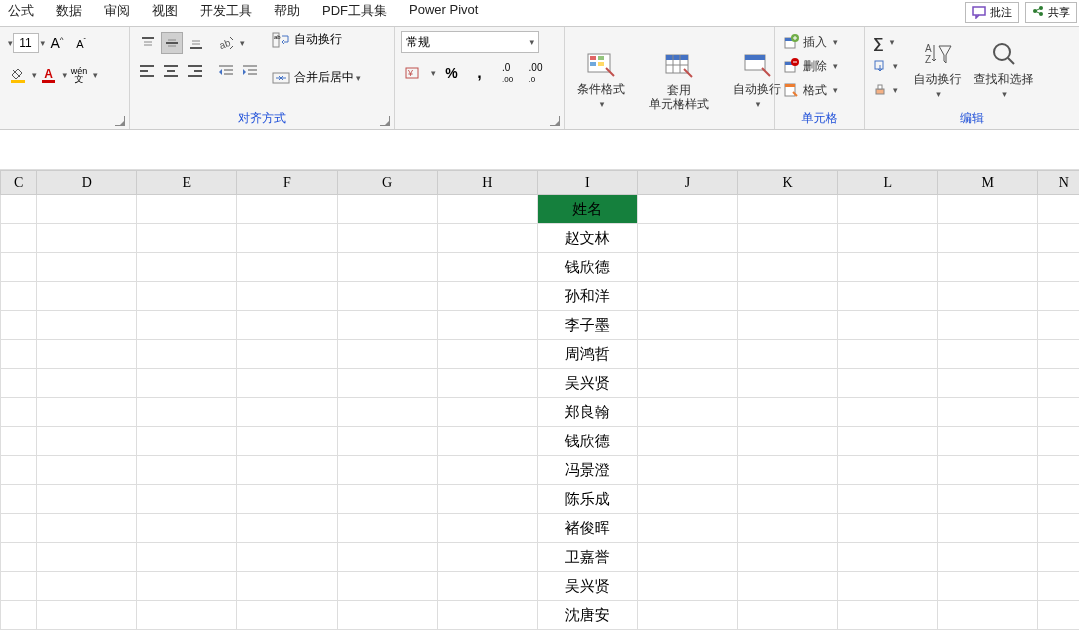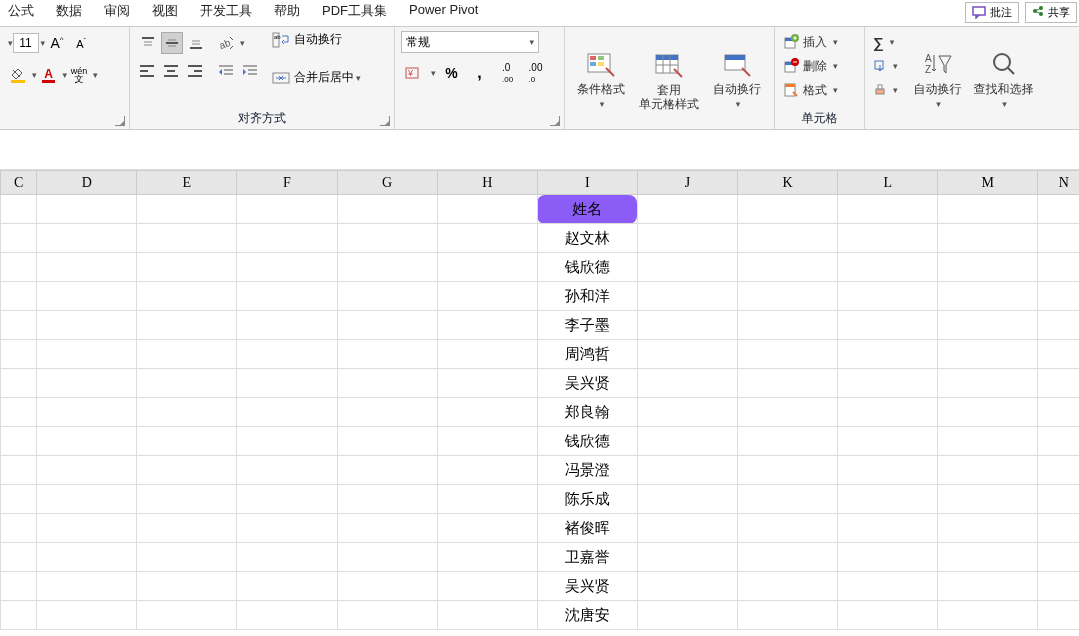--- a/index.html
+++ b/index.html
@@ -33,21 +33,21 @@
     border-right: 1px solid #d4d4d4;
     display: flex;
     flex-direction: column;
     justify-content: space-between;
     padding: 4px 6px 2px 6px;
     position: relative;
   }
   .group-label {
     text-align: center;
     font-size: 12px;
-    color: #0f172a;
+    color: #1d4ed8;
     padding-top: 2px;
   }
   .group-body { flex: 1; display: flex; }
   .dialog-launcher {
     position: absolute;
     right: 4px;
     bottom: 3px;
     width: 10px;
     height: 10px;
     border: 1px solid #888;
@@ -144,23 +144,22 @@
     height: 24px;
     text-align: center;
   }
   .grid td {
     border: 1px solid #ddd;
     height: 29px;
     text-align: center;
     padding: 0;
   }
   .grid td.header-cell {
-    background: #8b5cf6;
+    background: #15803d;
     font-family: Liberation Serif, serif;
-    border-radius: 8px;
   }
   .cell-item {
     display: flex;
     align-items: center;
     gap: 4px;
     font-size: 12px;
     color: #333;
     height: 22px;
     padding: 0 2px;
   }
@@ -372,21 +371,21 @@
           </div>
         <div class="btn">
             <span style="font-size:10px">.00<br><span style="font-size:8px">.0</span></span>
           </div>
       </div>
     </div>
     <div class="dialog-launcher"></div>
   </div>
 
   <div class="group" style="width:210px">
-    <div class="group-body" style="gap:2px">
+    <div class="group-body" style="gap:12px">
       <div class="bigbtn">
         <div class="icon">
             <svg width="30" height="28">
               <rect x="2" y="4" width="22" height="18" fill="#fff" stroke="#888"></rect>
               <rect x="4" y="6" width="6" height="4" fill="#e06666"></rect>
               <rect x="12" y="6" width="6" height="4" fill="#93c47d"></rect>
               <rect x="4" y="12" width="6" height="4" fill="#6fa8dc"></rect>
               <rect x="12" y="12" width="6" height="4" fill="#ffd966"></rect>
               <path d="M20 18 L28 26" stroke="#c0504d" stroke-width="2"></path>
             </svg>
@@ -501,20 +500,21 @@
       <div class="bigbtn">
         <div class="icon">
             <svg width="28" height="26">
               <circle cx="12" cy="11" r="8" fill="none" stroke="#555" stroke-width="2"></circle>
               <line x1="18" y1="17" x2="24" y2="23" stroke="#555" stroke-width="2"></line>
             </svg>
           </div>
         <div class="lbl"><span>查找和选择</span><br><span class="caret">▾</span></div>
       </div>
     </div>
+    <div class="group-label">编辑</div>
   </div>
 </div>
 
 <div class="gapbar"></div>
 
 <div class="grid-wrap">
   <table class="grid">
     <colgroup id="cg">
         <col style="width: 35px;">
         <col style="width: 97px;">

